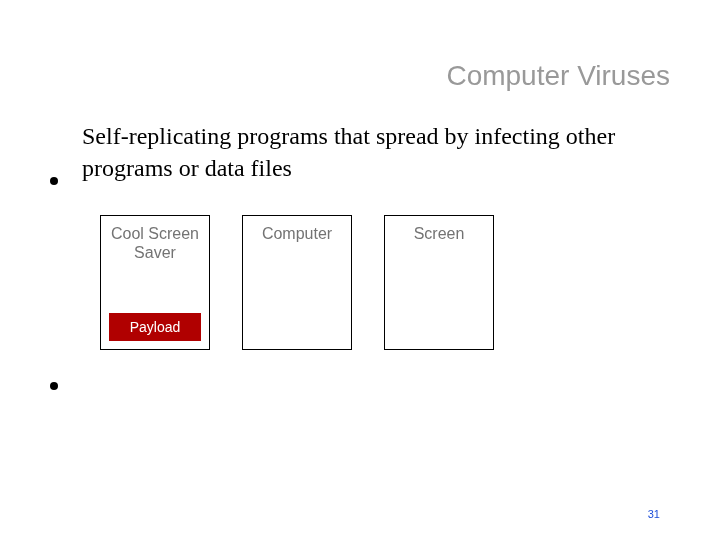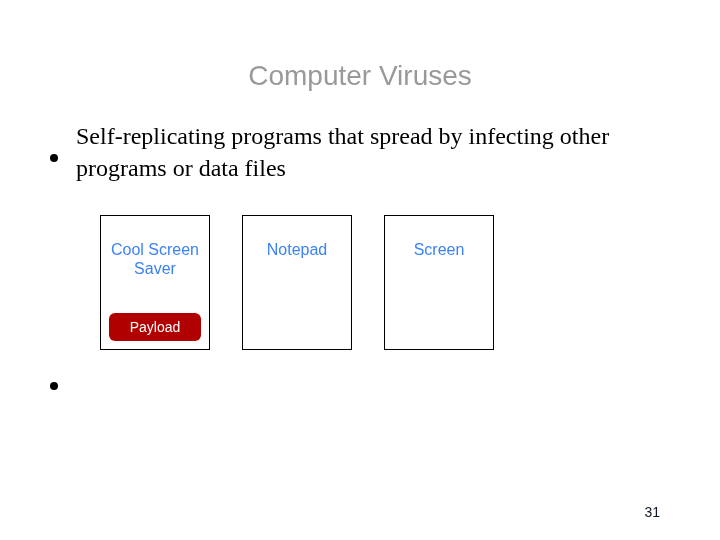--- a/index.html
+++ b/index.html
@@ -5,30 +5,31 @@
   * { margin: 0; padding: 0; box-sizing: border-box; }
   body {
     width: 720px;
     height: 540px;
     background: #fff;
     font-family: Arial, sans-serif;
     position: relative;
     padding: 60px 50px 30px 50px;
   }
   .title {
-    text-align: center;
+    text-align: right;
     font-size: 28px;
     color: #999;
     font-weight: normal;
     margin-bottom: 28px;
   }
   .bullet-item {
     display: flex;
-    align-items: center;
+    align-items: flex-end;
     margin-bottom: 8px;
+    gap: 6px;
   }
   .bullet {
     width: 8px;
     height: 8px;
     background: #000;
     border-radius: 50%;
     margin-top: 12px;
     margin-right: 18px;
     flex-shrink: 0;
   }
@@ -48,62 +49,60 @@
     height: 135px;
     border: 1px solid #000;
     display: flex;
     flex-direction: column;
     align-items: center;
     padding-top: 8px;
     position: relative;
   }
   .box-label {
     font-size: 16px;
-    color: #3b82f6;
+    color: #737373;
     text-align: center;
     line-height: 1.2;
-    margin-top: 16px;
   }
   .payload-badge {
     position: absolute;
     bottom: 8px;
     left: 8px;
     right: 8px;
     background: #b00000;
     color: #fff;
     font-size: 14px;
     text-align: center;
     padding: 6px 4px;
-    border-radius: 6px;
   }
   .page-number {
     position: absolute;
     bottom: 20px;
     right: 60px;
-    font-size: 14px;
-    color: #0f172a;
+    font-size: 11px;
+    color: #1d4ed8;
   }
 </style>
 </head>
 <body>
 
 <h1 class="title">Computer Viruses</h1>
 
 <div class="bullet-item">
   <span class="bullet"></span>
   <span class="bullet-text">Self-replicating programs that spread by infecting other programs or data files</span>
 </div>
 
 <div class="boxes-row">
   <div class="box">
     <div class="box-label">Cool Screen Saver</div>
     <div class="payload-badge">Payload</div>
   </div>
   <div class="box">
-    <div class="box-label">Notepad</div>
+    <div class="box-label">Computer</div>
   </div>
   <div class="box">
     <div class="box-label">Screen</div>
   </div>
 </div>
 
 <div class="bullet-item">
   <span class="bullet"></span>
 </div>
 

